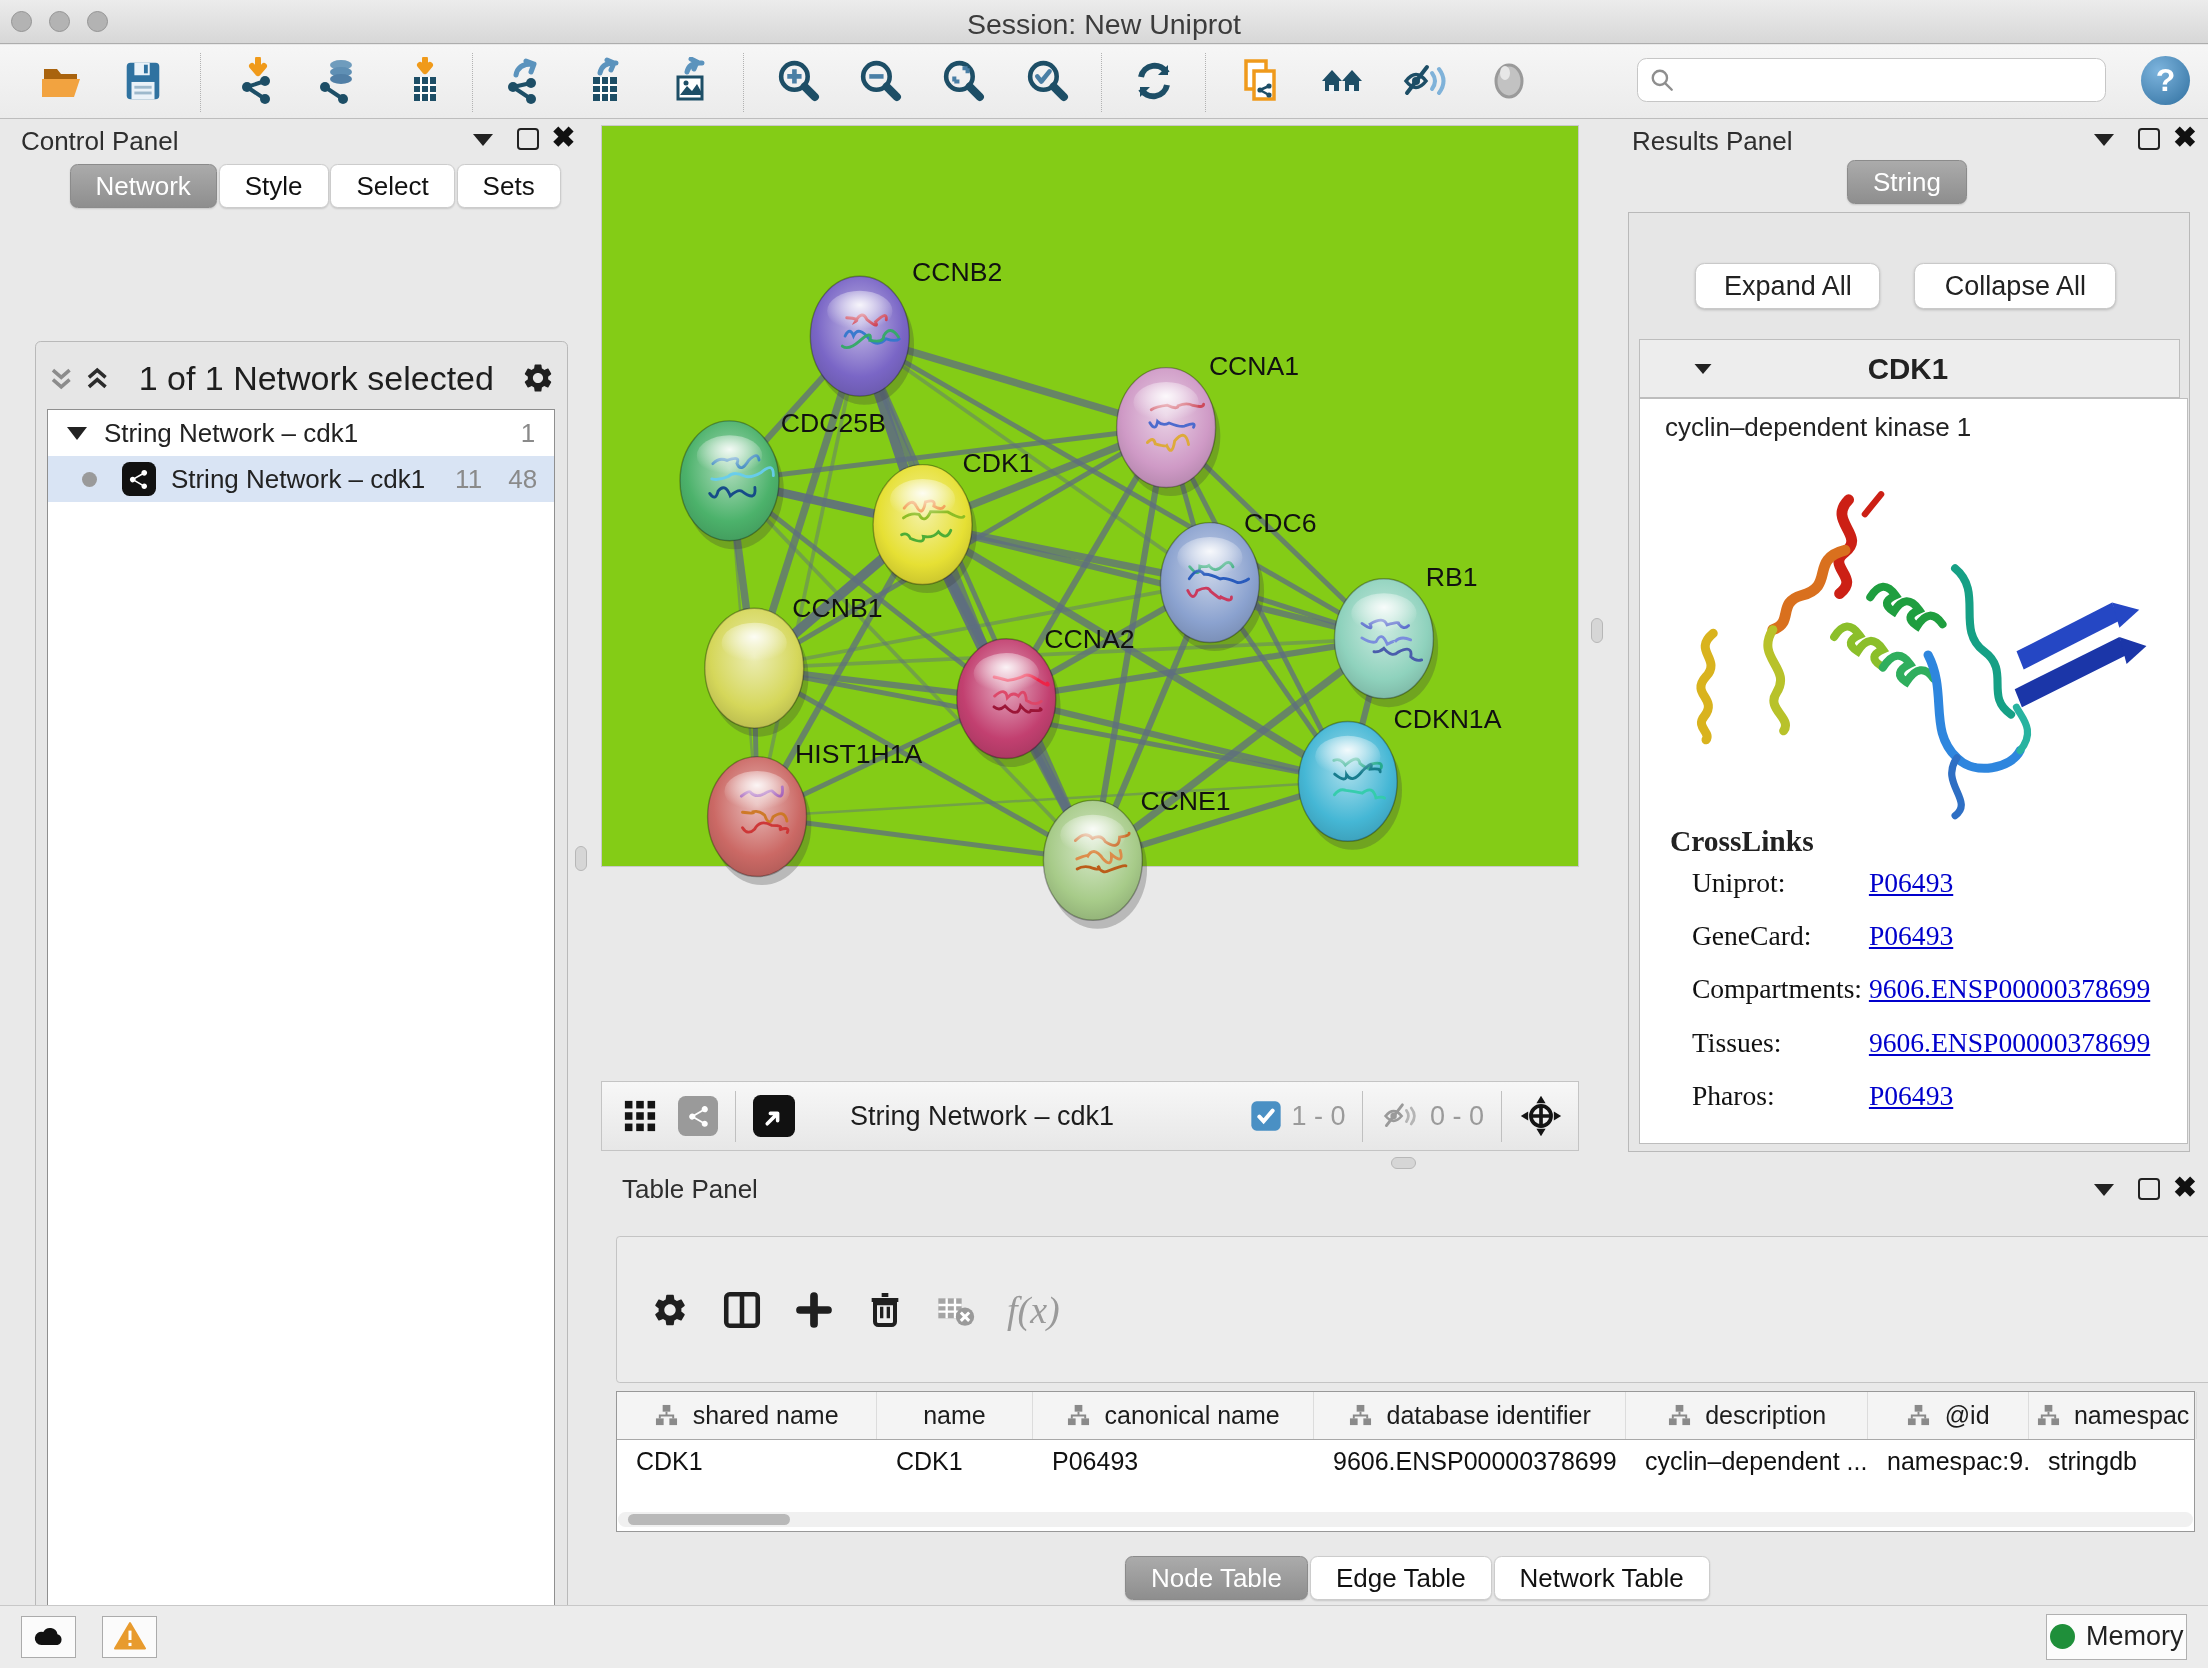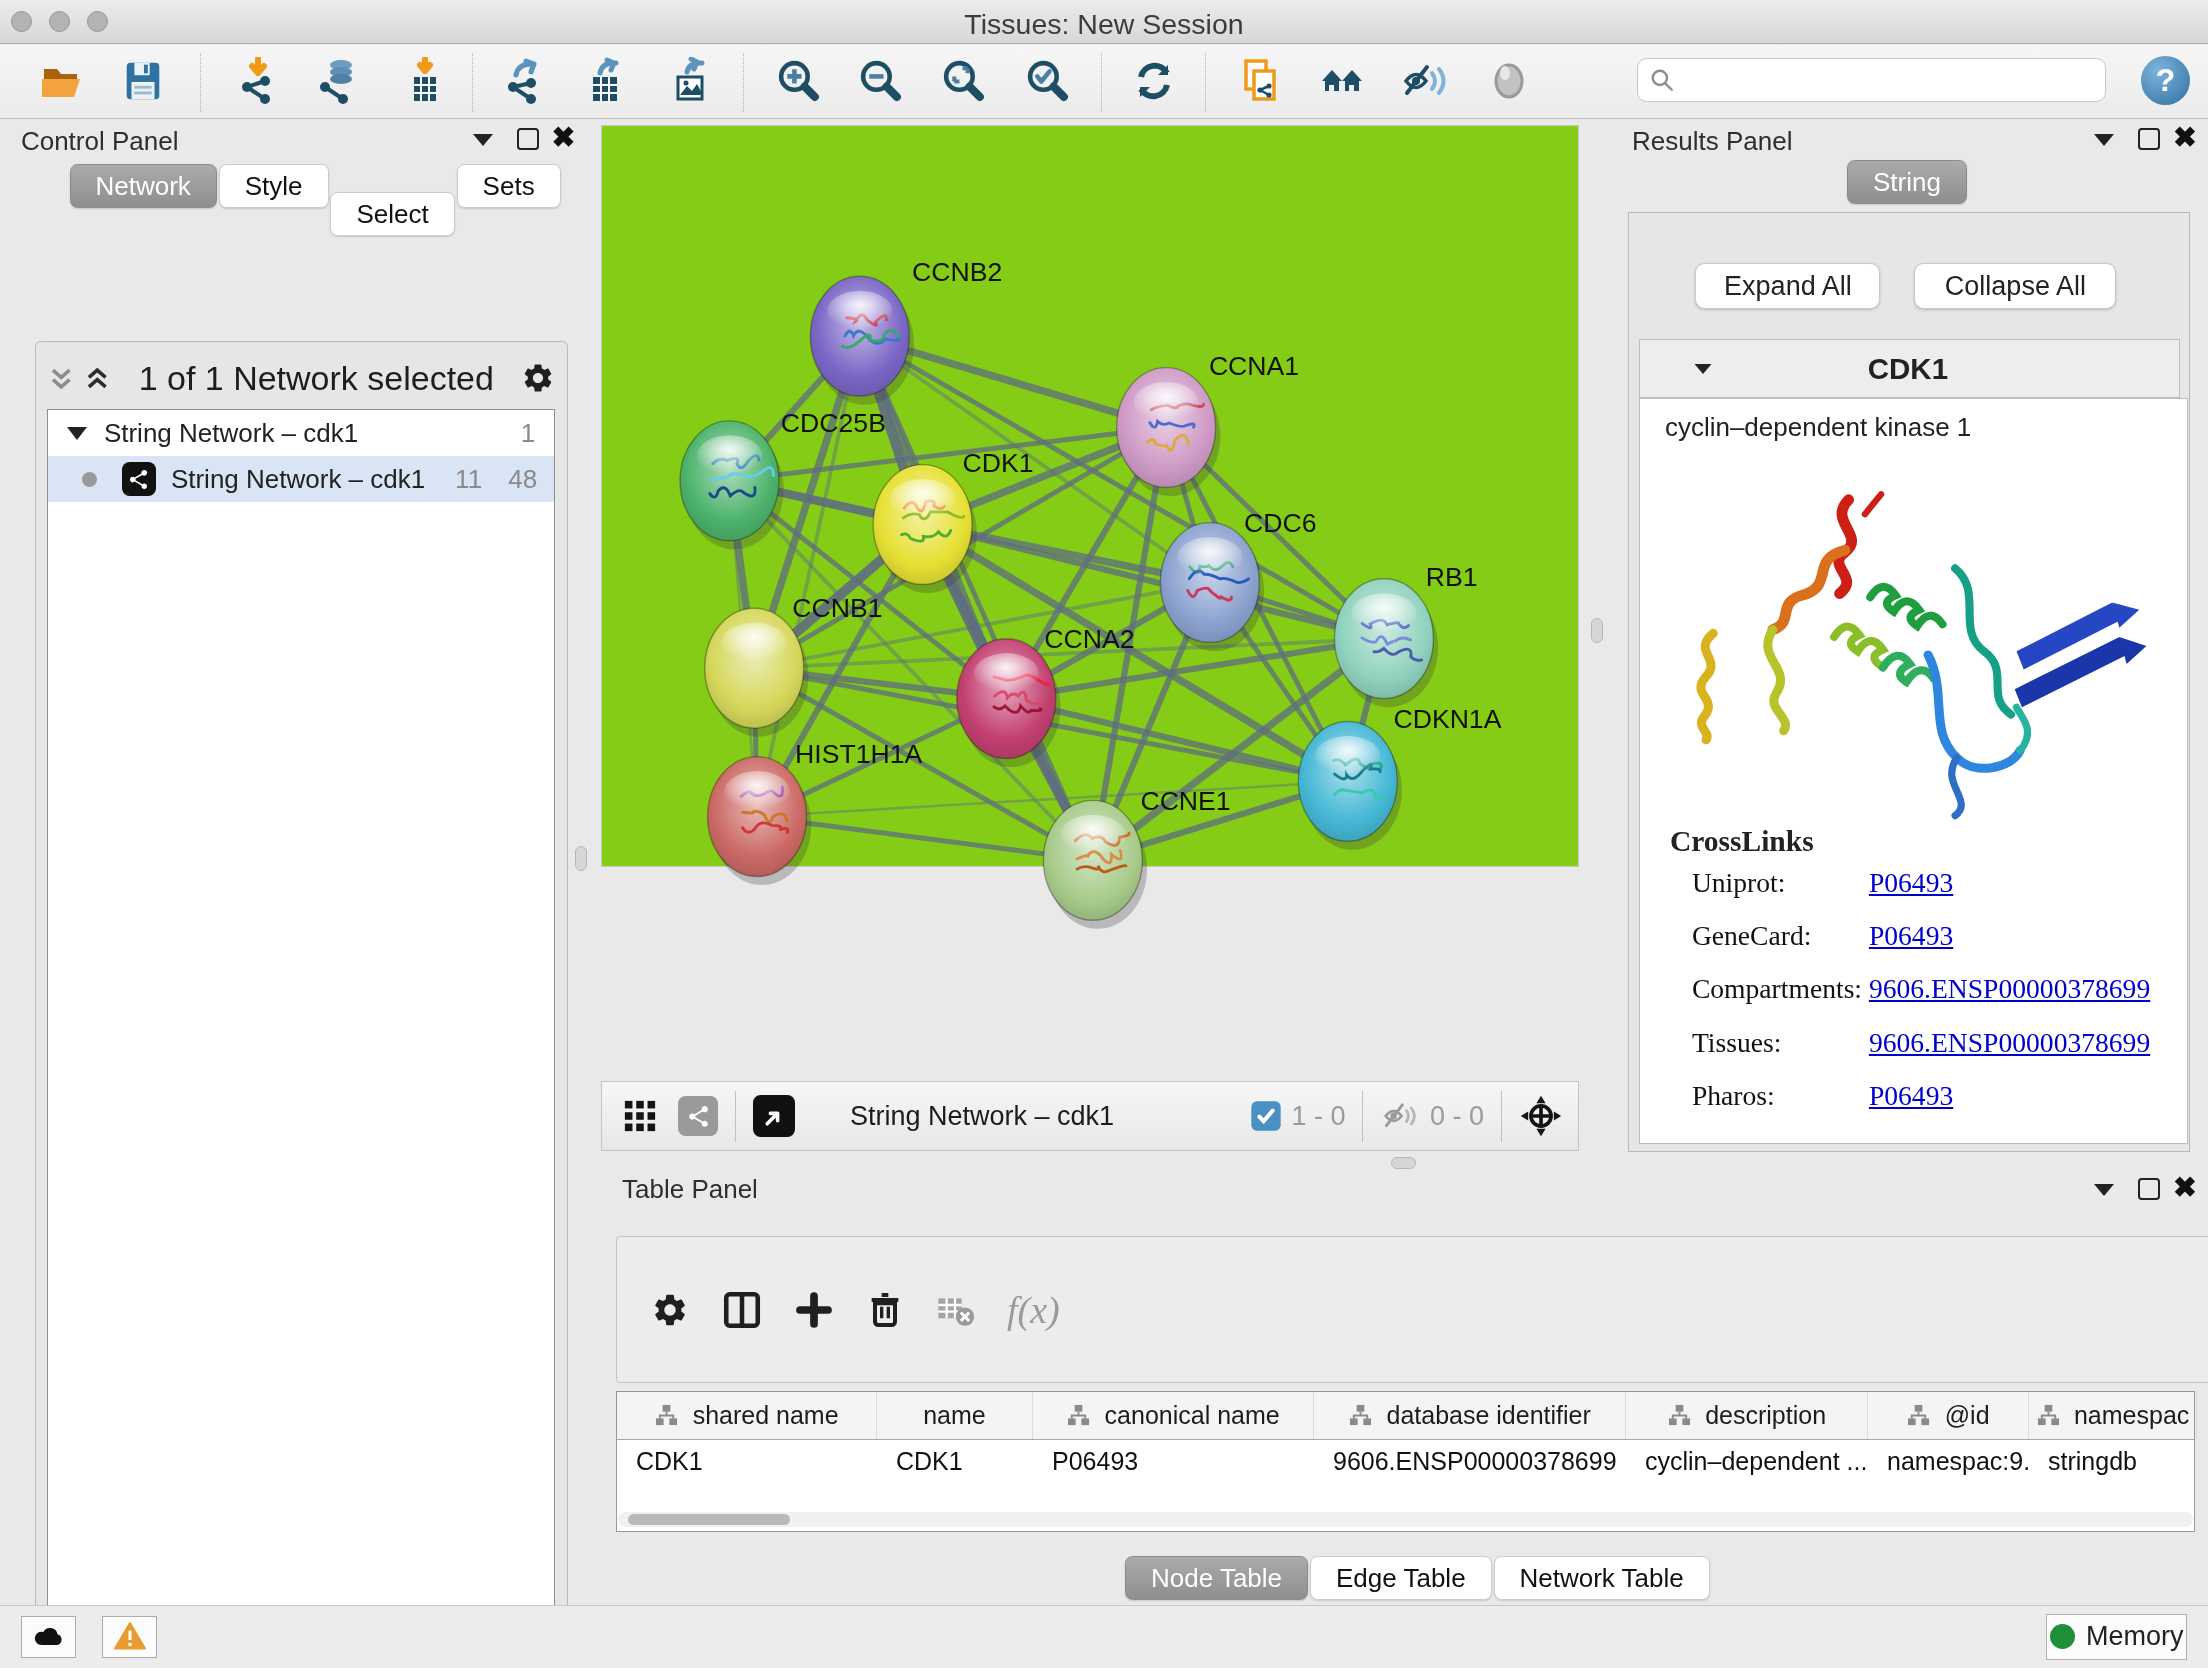--- a/index.html
+++ b/index.html
@@ -96,21 +96,21 @@
 
   svg { display:block; }
 </style>
 </head>
 <body>
 
 <div class="titlebar">
   <span class="tl" style="left:10.5px"></span>
   <span class="tl" style="left:49px"></span>
   <span class="tl" style="left:87px"></span>
-  <div class="win-title">Tissues: New Session</div>
+  <div class="win-title">Session: New Uniprot</div>
 </div>
 
 <div class="toolbar">
   <div class="tbi" style="left:38px">
     <svg width="48" height="48" viewBox="0 0 48 48">
       <path d="M5 12h13l4 5h16v5H5z" fill="#a9630e"></path>
       <path d="M3 22h38l-6 18H3z" fill="#f2a340"></path>
     </svg>
   </div>
   <div class="tbi" style="left:118px">
@@ -268,21 +268,21 @@
   <div class="abs" style="left:11.4px; top:1.9px; display:flex; align-items:center; gap:9.5px;">
     <span class="panel-title">Control Panel</span>
   </div>
   <span class="ph-tri abs" style="left:463px; top:9.5px;"></span>
   <span class="ph-float abs" style="left:507px; top:3.8px;"></span>
   <span class="ph-close abs" style="left:542px; top:1.9px;">✖</span>
 
   <div class="abs" style="left:60px; top:40px; display:flex;" id="cp-tabs">
       <div class="tabbtn sel" style="margin-right: 1.9px; min-width: 103px;">Network</div>
       <div class="tabbtn" style="margin-right: 1.9px; min-width: 103px;">Style</div>
-      <div class="tabbtn" style="margin-right: 1.9px; min-width: 103px; margin-top: 28px;">Select</div>
+      <div class="tabbtn" style="margin-right: 1.9px; min-width: 103px;">Select</div>
       <div class="tabbtn" style="margin-right: 1.9px; min-width: 103px;">Sets</div>
     </div>
 
   <div class="cp-box">
     <div class="cp-gearrow">
       <svg width="28.5" height="25" viewBox="0 0 24 20">
         <path d="M5 3l7 6 7-6M5 11l7 6 7-6" stroke="#8c8c8c" stroke-width="3" fill="none"></path>
       </svg>
       <svg width="28.5" height="25" viewBox="0 0 24 20" style="margin-left:7.6px">
         <path d="M5 17l7-6 7 6M5 9l7-6 7 6" stroke="#2c2c2c" stroke-width="3" fill="none"></path>

